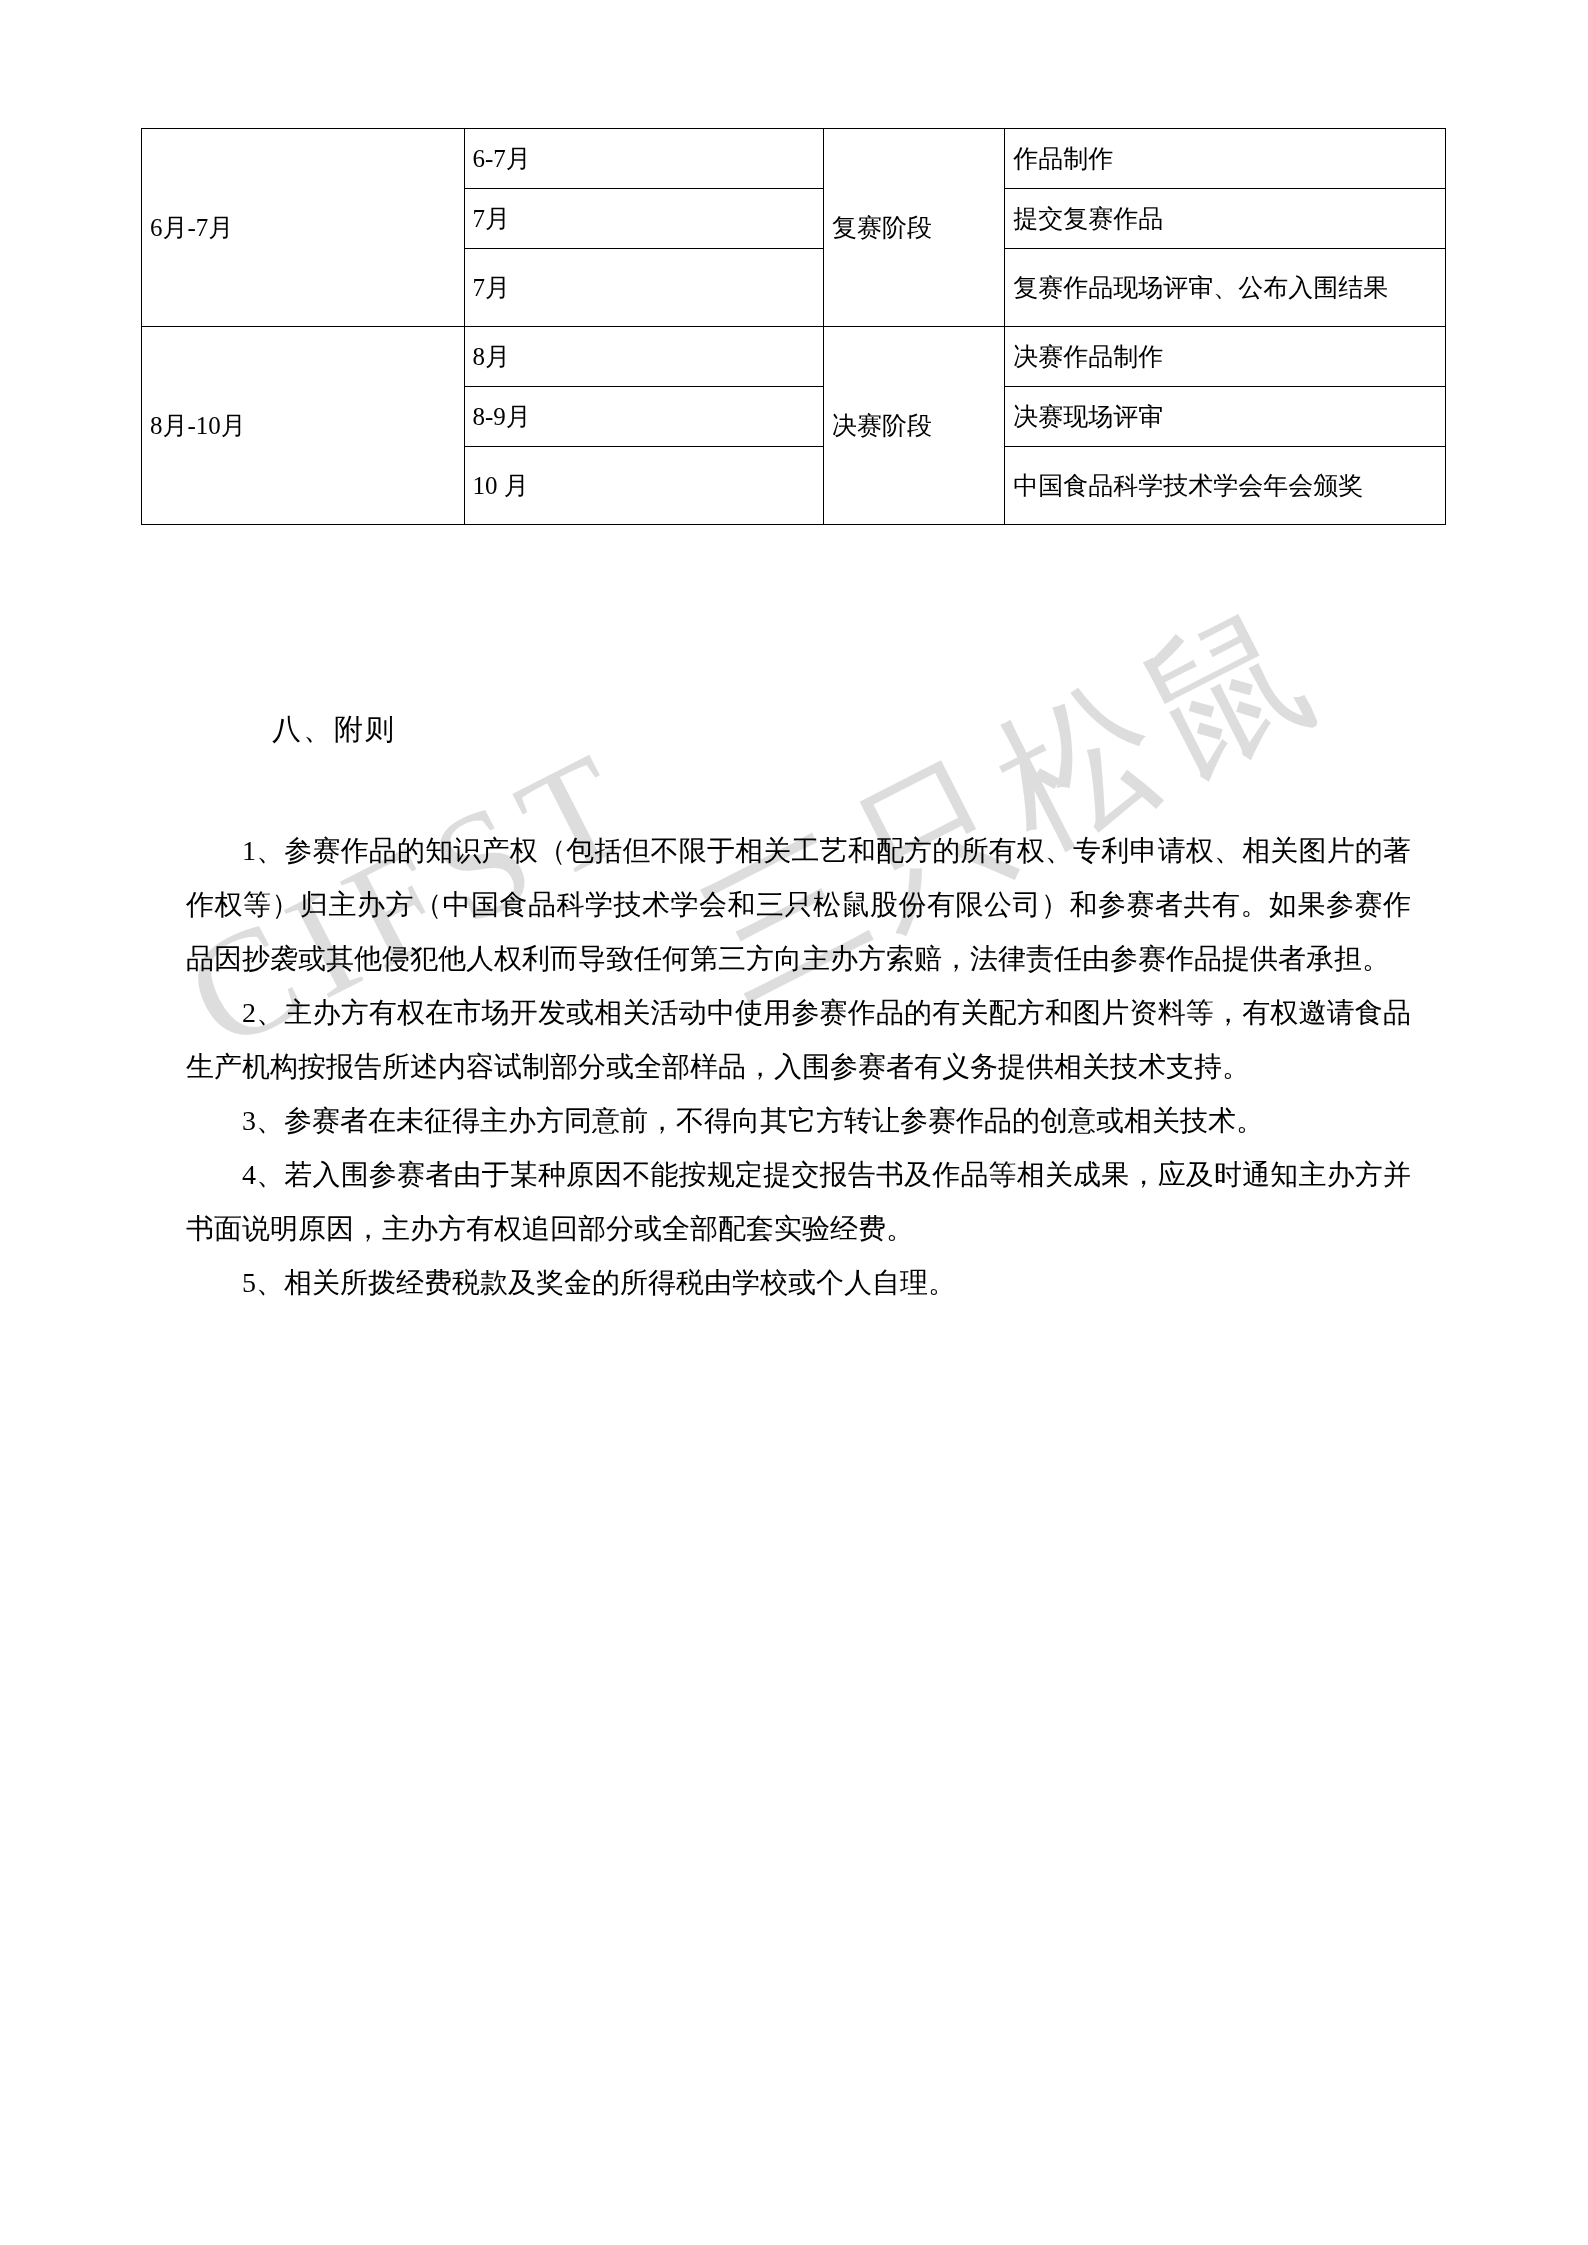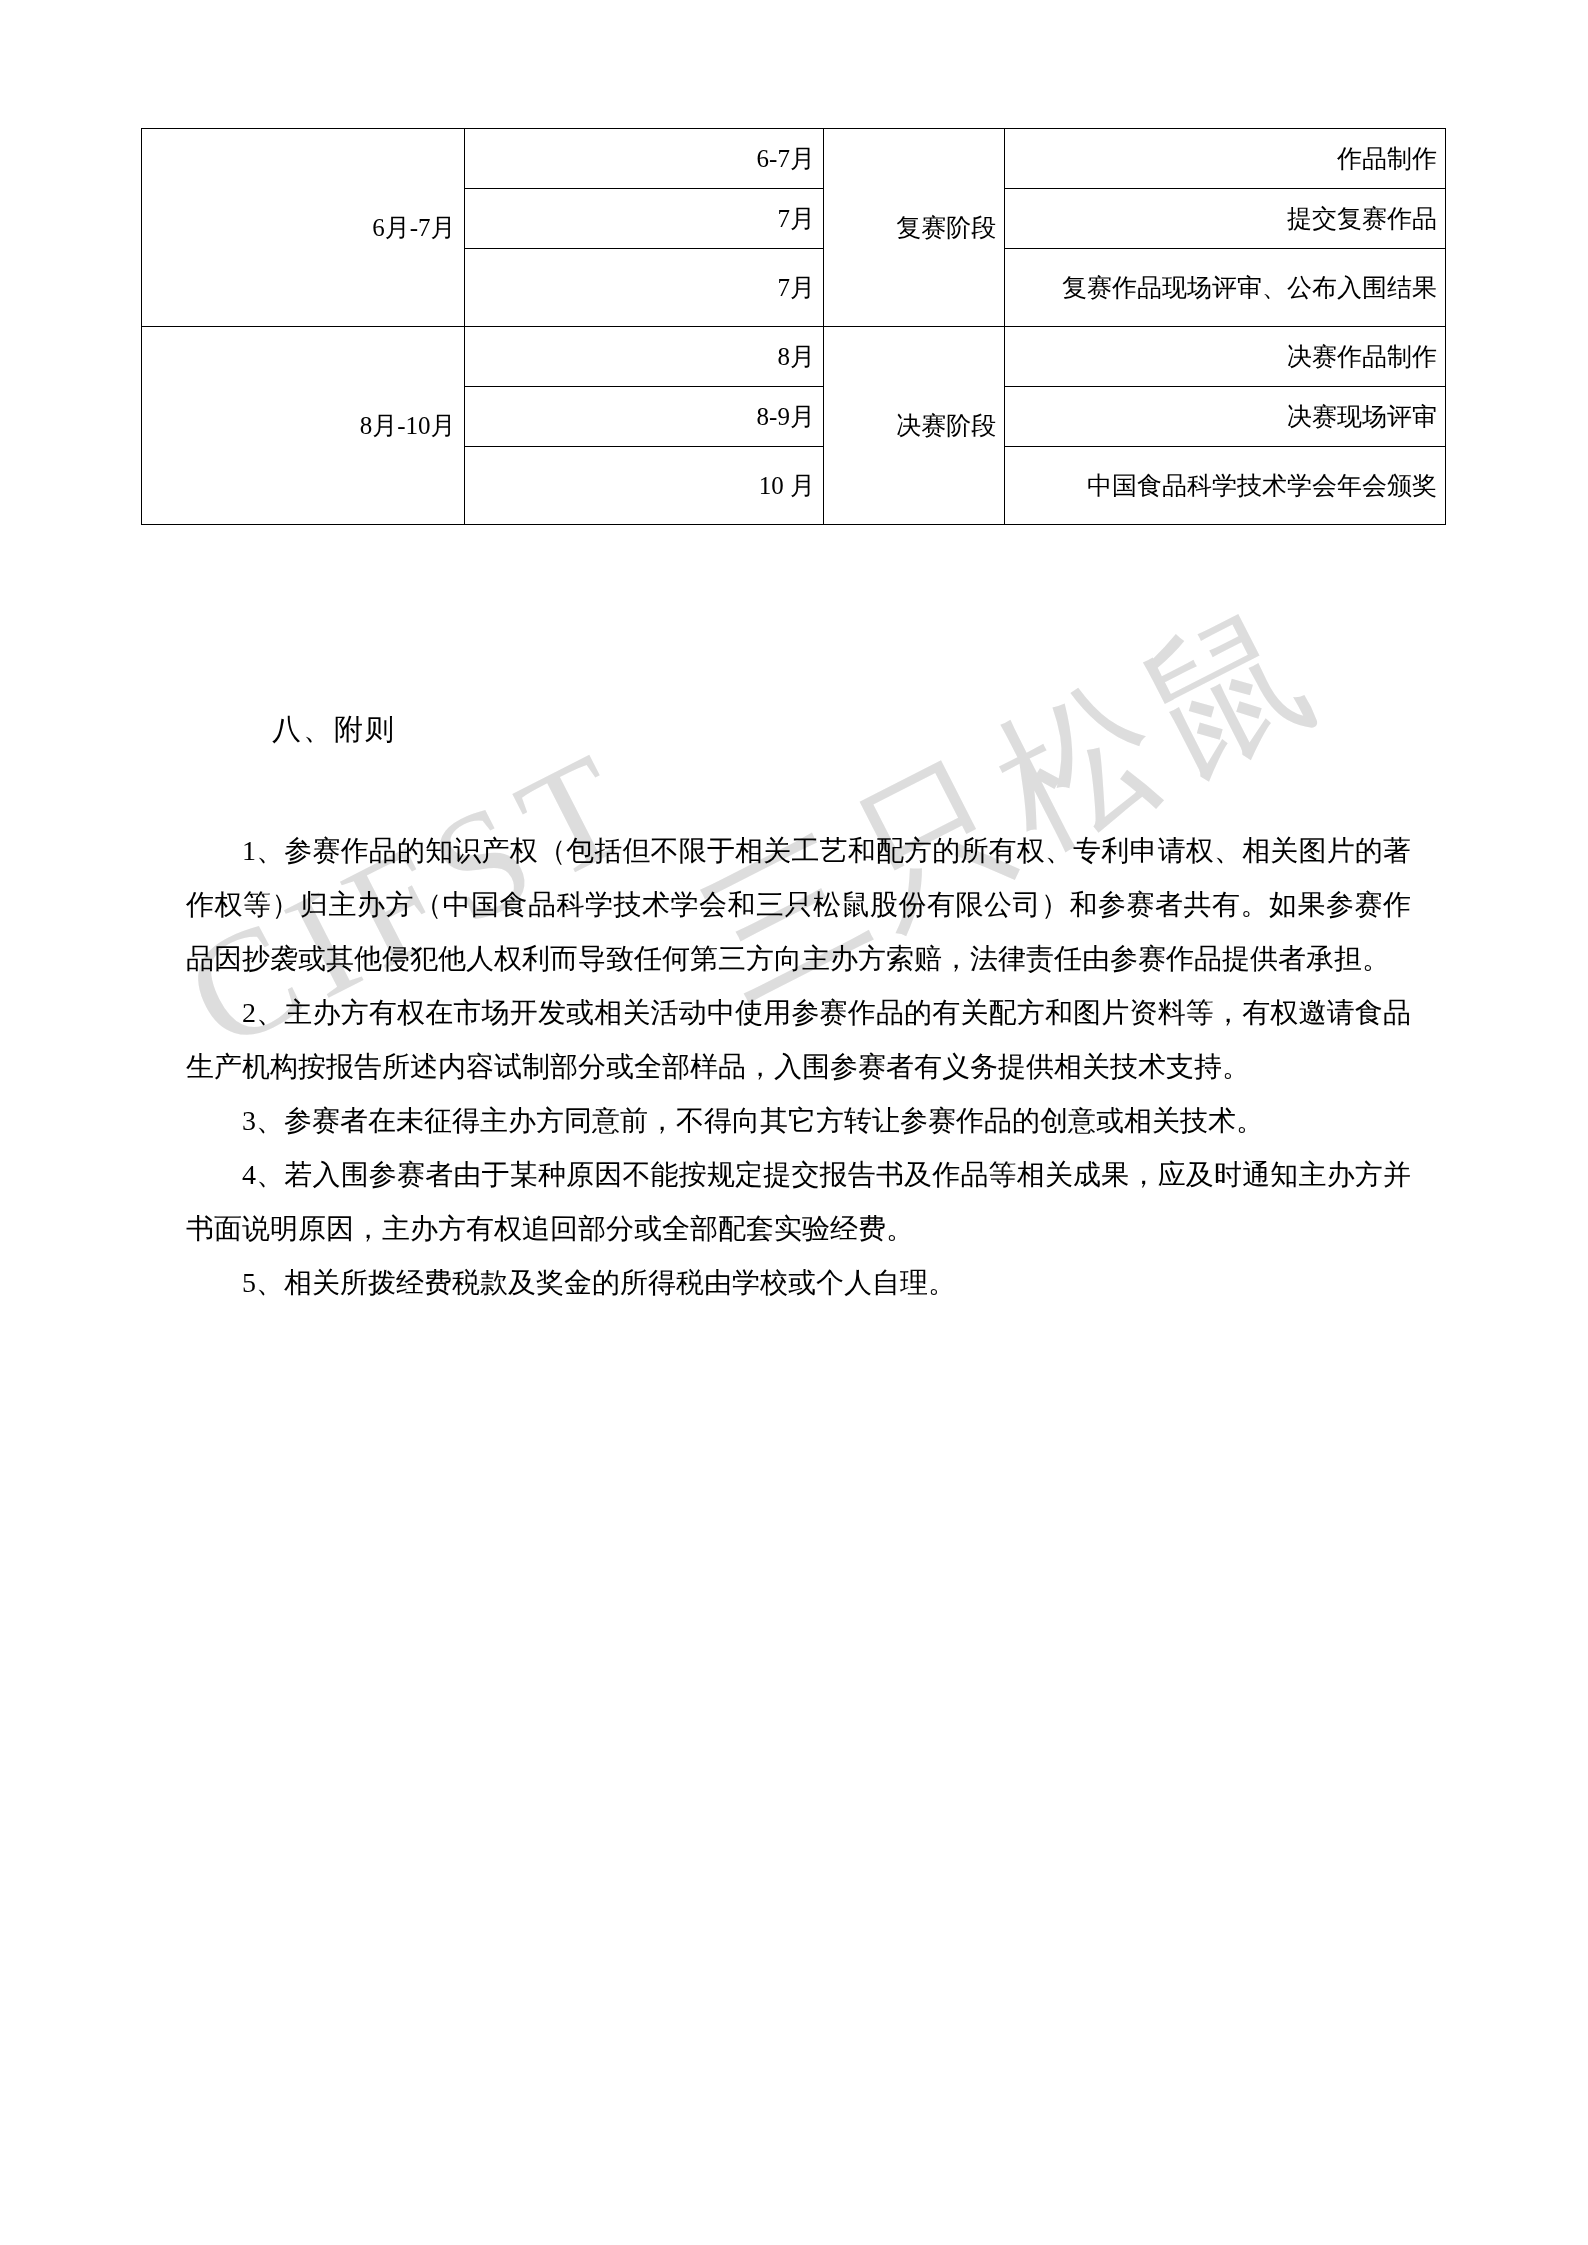--- a/index.html
+++ b/index.html
@@ -65,21 +65,21 @@
   table.schedule {
     position: absolute;
     left: 141px;
     top: 128px;
     width: 1305px;
     border-collapse: collapse;
     table-layout: fixed;
   }
   table.schedule td {
     border: 1px solid #000000;
-    text-align: right;
+    text-align: left;
     vertical-align: middle;
     font-size: 25px;
     line-height: 1.5;
     padding: 6px 8px;
     font-family: "Liberation Serif", serif;
   }
   .col-a { width: 210px; }
   .col-b { width: 234px; }
   .col-c { width: 118px; }
   .col-d { width: 287px; }

